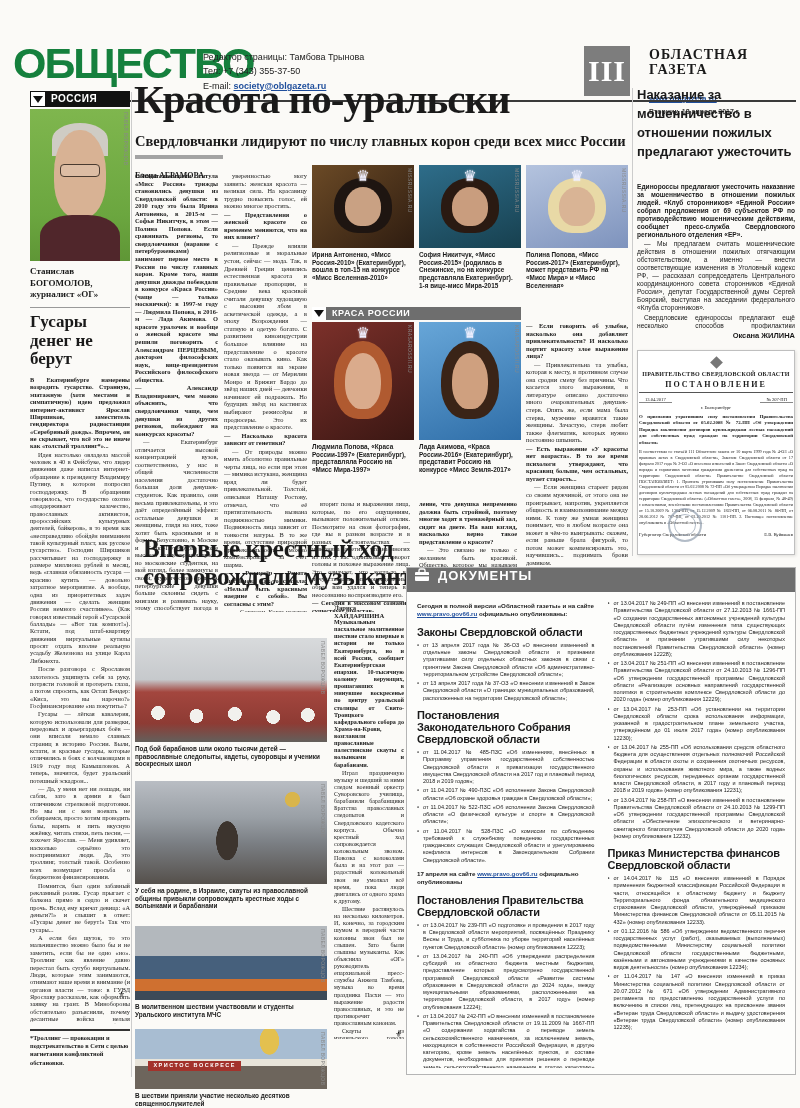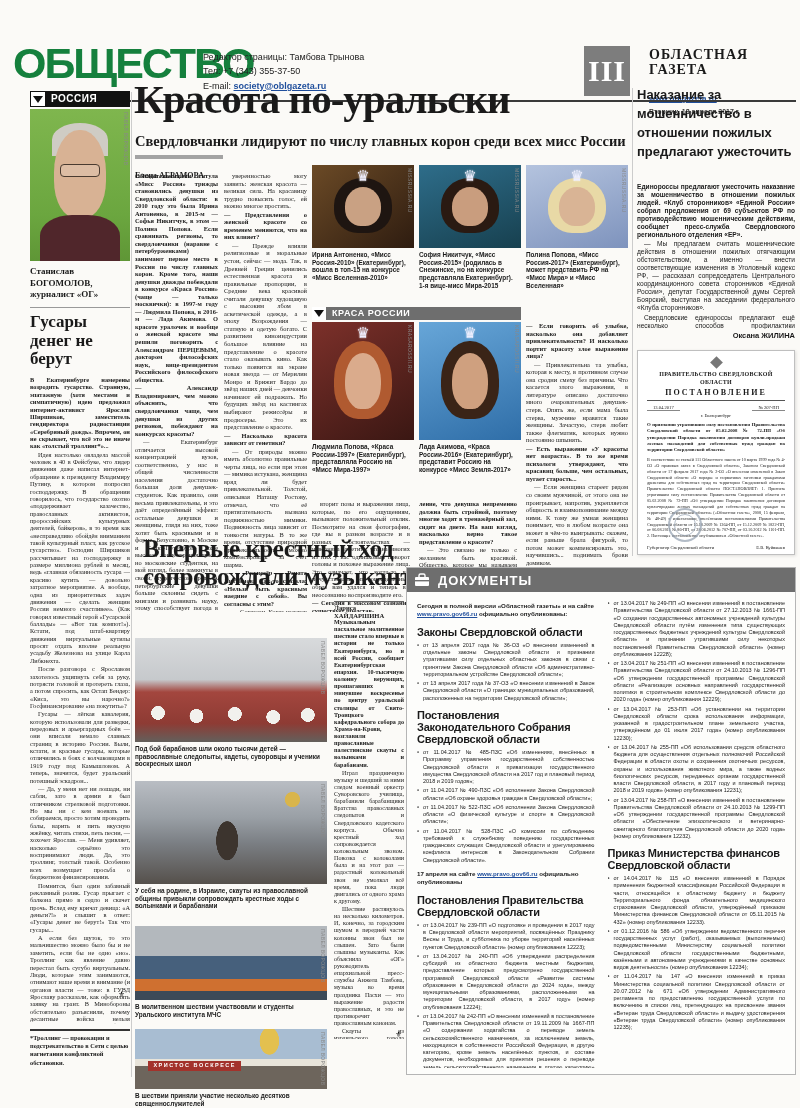--- a/index.html
+++ b/index.html
@@ -94,21 +94,21 @@
   
   #fr-head{left:637px;top:86px;width:158px;font:bold 13px/1.45 "Liberation Sans",sans-serif}
   #fr-body{left:637px;top:183px;width:158px;height:146px;font-family:"Liberation Sans",sans-serif;
            font-size:6.6px;line-height:1.22;text-align:justify;overflow:hidden}
   #fr-body p{text-indent:7px;margin-bottom:1px}
   #fr-body p.b{font-weight:bold;text-indent:0}
   #fr-by{left:637px;top:331px;width:158px;text-align:right;font:bold 7.5px "Liberation Sans",sans-serif}
 
   
   #decree{left:637px;top:350px;width:158px;height:205px;background:#fff;border:1px solid #bfbfbf;
-          padding:7px 9px;overflow:hidden;box-shadow:1px 1px 3px rgba(0,0,0,.12)}
+          padding:7px 1px;overflow:hidden;box-shadow:1px 1px 3px rgba(0,0,0,.12)}
   .d-crest{width:9px;height:9px;margin:0 auto;background:#777;transform:rotate(45deg)}
   .d-org{text-align:center;font:bold 6px/1.3 "Liberation Serif",serif;margin-top:4px;letter-spacing:.3px}
   .d-type{text-align:center;font:bold 8px/1.5 "Liberation Serif",serif;letter-spacing:2px;border-bottom:1px solid #555;padding-bottom:1px}
   .d-meta{display:flex;justify-content:space-between;font-size:4.6px;margin-top:4px}
   .d-meta .u{border-bottom:1px solid #888;padding:0 6px}
   .d-city{text-align:center;font-size:4.6px;margin-top:2px}
   .d-title{font:bold 4.8px/1.35 "Liberation Serif",serif;margin-top:4px;text-align:justify}
   .d-body{font-size:4.2px;line-height:1.4;text-align:justify;margin-top:3px}
   .d-sign{display:flex;justify-content:space-between;font-size:4.6px;margin-top:6px}
   .stamp{position:absolute;left:30px;bottom:12px;width:34px;height:34px;border:2px solid #93a0b0;
@@ -141,21 +141,21 @@
      linear-gradient(180deg,#b9bdc3 0%,#9aa0a6 35%,#7b7f84 60%,#55504b 100%)}
   .ph-mchs{background:linear-gradient(180deg,#b3b8bd 0 40%,#46607c 40% 72%,#cf7030 72% 88%,#3c4a58 88% 100%)}
   .ph-church{background:
      radial-gradient(10px 14px at 70% 20%,#e3c04f 95%,transparent),
      linear-gradient(180deg,#a8bdd2 0 50%,#e8e4da 50% 62%,#6d655c 62% 100%)}
   .banner{position:absolute;left:7%;bottom:30%;background:#a3322b;color:#fff;
           font:bold 5.5px/1.8 "Liberation Sans",sans-serif;padding:0 5px;letter-spacing:1.5px}
 
   
   #docs{left:406px;top:567px;width:390px;height:508px;background:#fdfdfb;border:1px solid #b5b5b5}
-  #docs-bar{height:24px;background:#6e6e6e;display:flex;align-items:center;padding-left:7px;gap:8px}
+  #docs-bar{height:24px;background:#6e6e6e;display:flex;padding-left:7px;gap:8px}
   #docs-bar .dlabel{color:#fff;font:bold 13px "Liberation Sans",sans-serif;letter-spacing:1px}
   #docs-cols{display:flex;gap:13px;padding:8px 10px}
   .dcol{width:180px;height:468px;overflow:hidden;font-family:"Liberation Sans",sans-serif}
   .dintro{font:bold 6.2px/1.35 "Liberation Sans",sans-serif;margin:2px 0 4px}
   .dcol h3{font:bold 11px/1.1 "Liberation Sans",sans-serif;margin:7px 0 4px;letter-spacing:-.2px}
   .ditems p{font-size:5.5px;line-height:1.32;text-align:justify;margin-bottom:2px;position:relative;padding-left:6px}
   .ditems p::before{content:"\25CF";position:absolute;left:0;top:1px;font-size:3.5px}
   .dmid{font:bold 6.2px/1.35 "Liberation Sans",sans-serif;margin:6px 0 2px}
 </style>
 </head>

